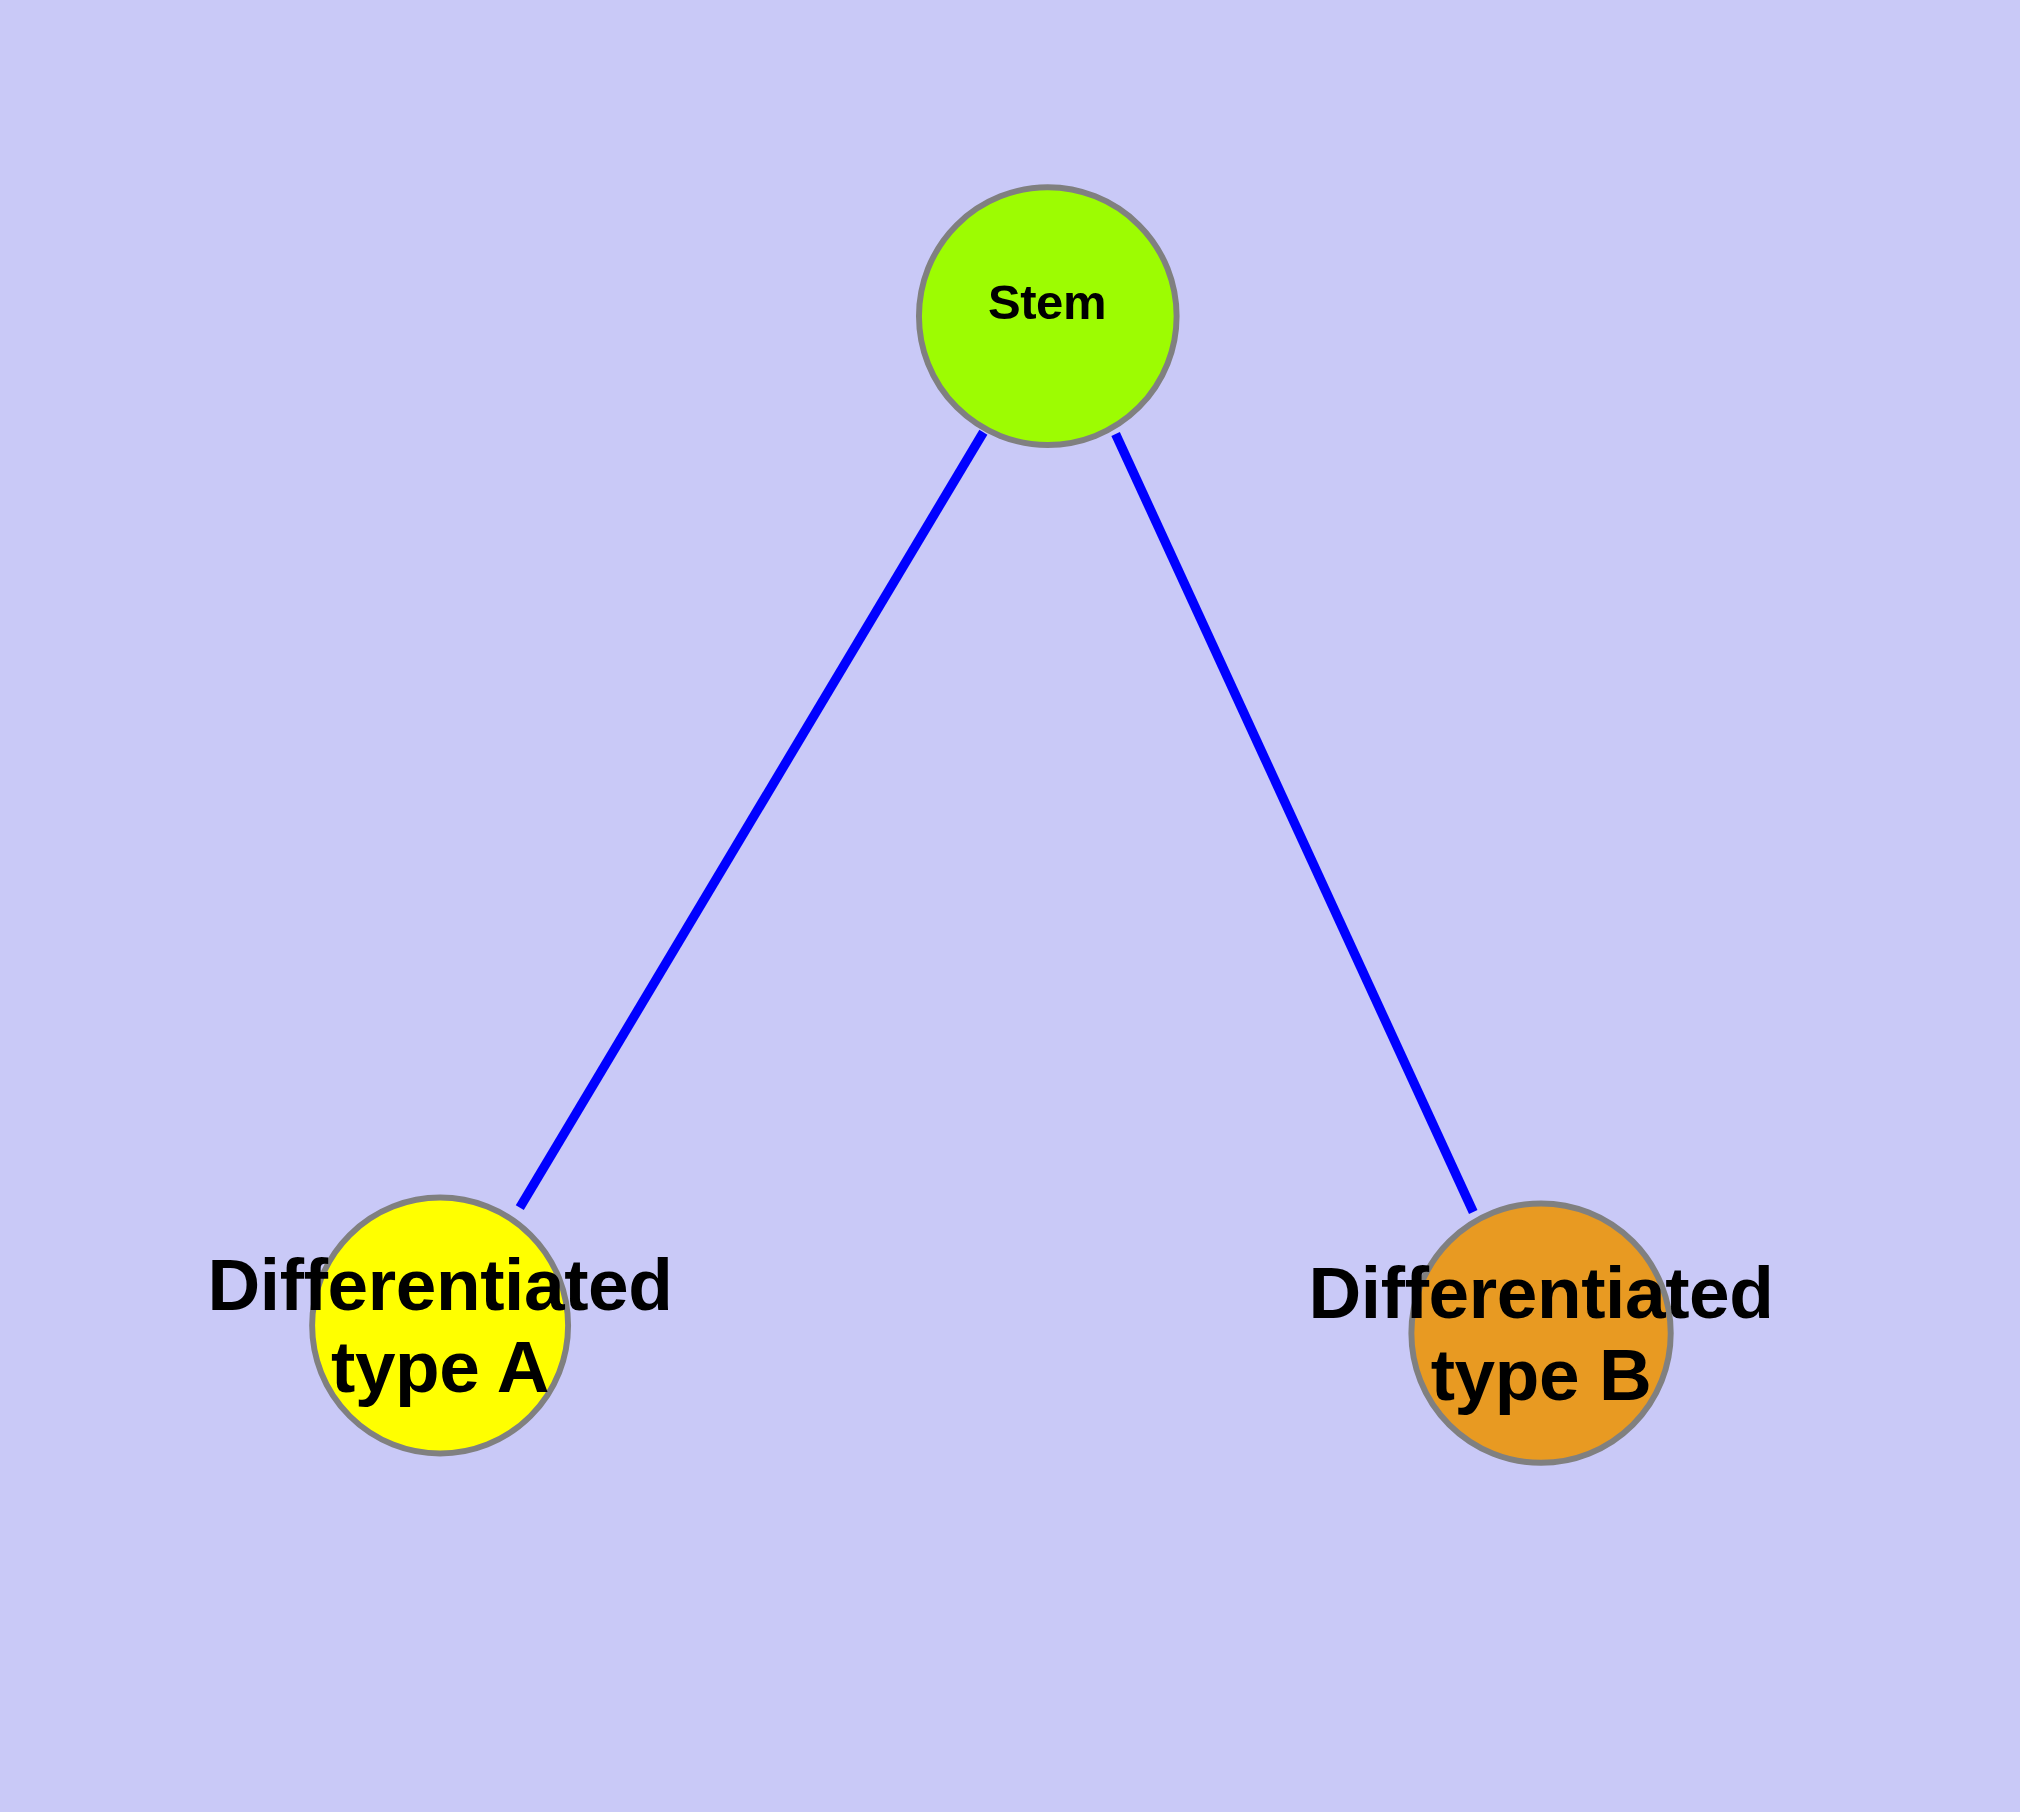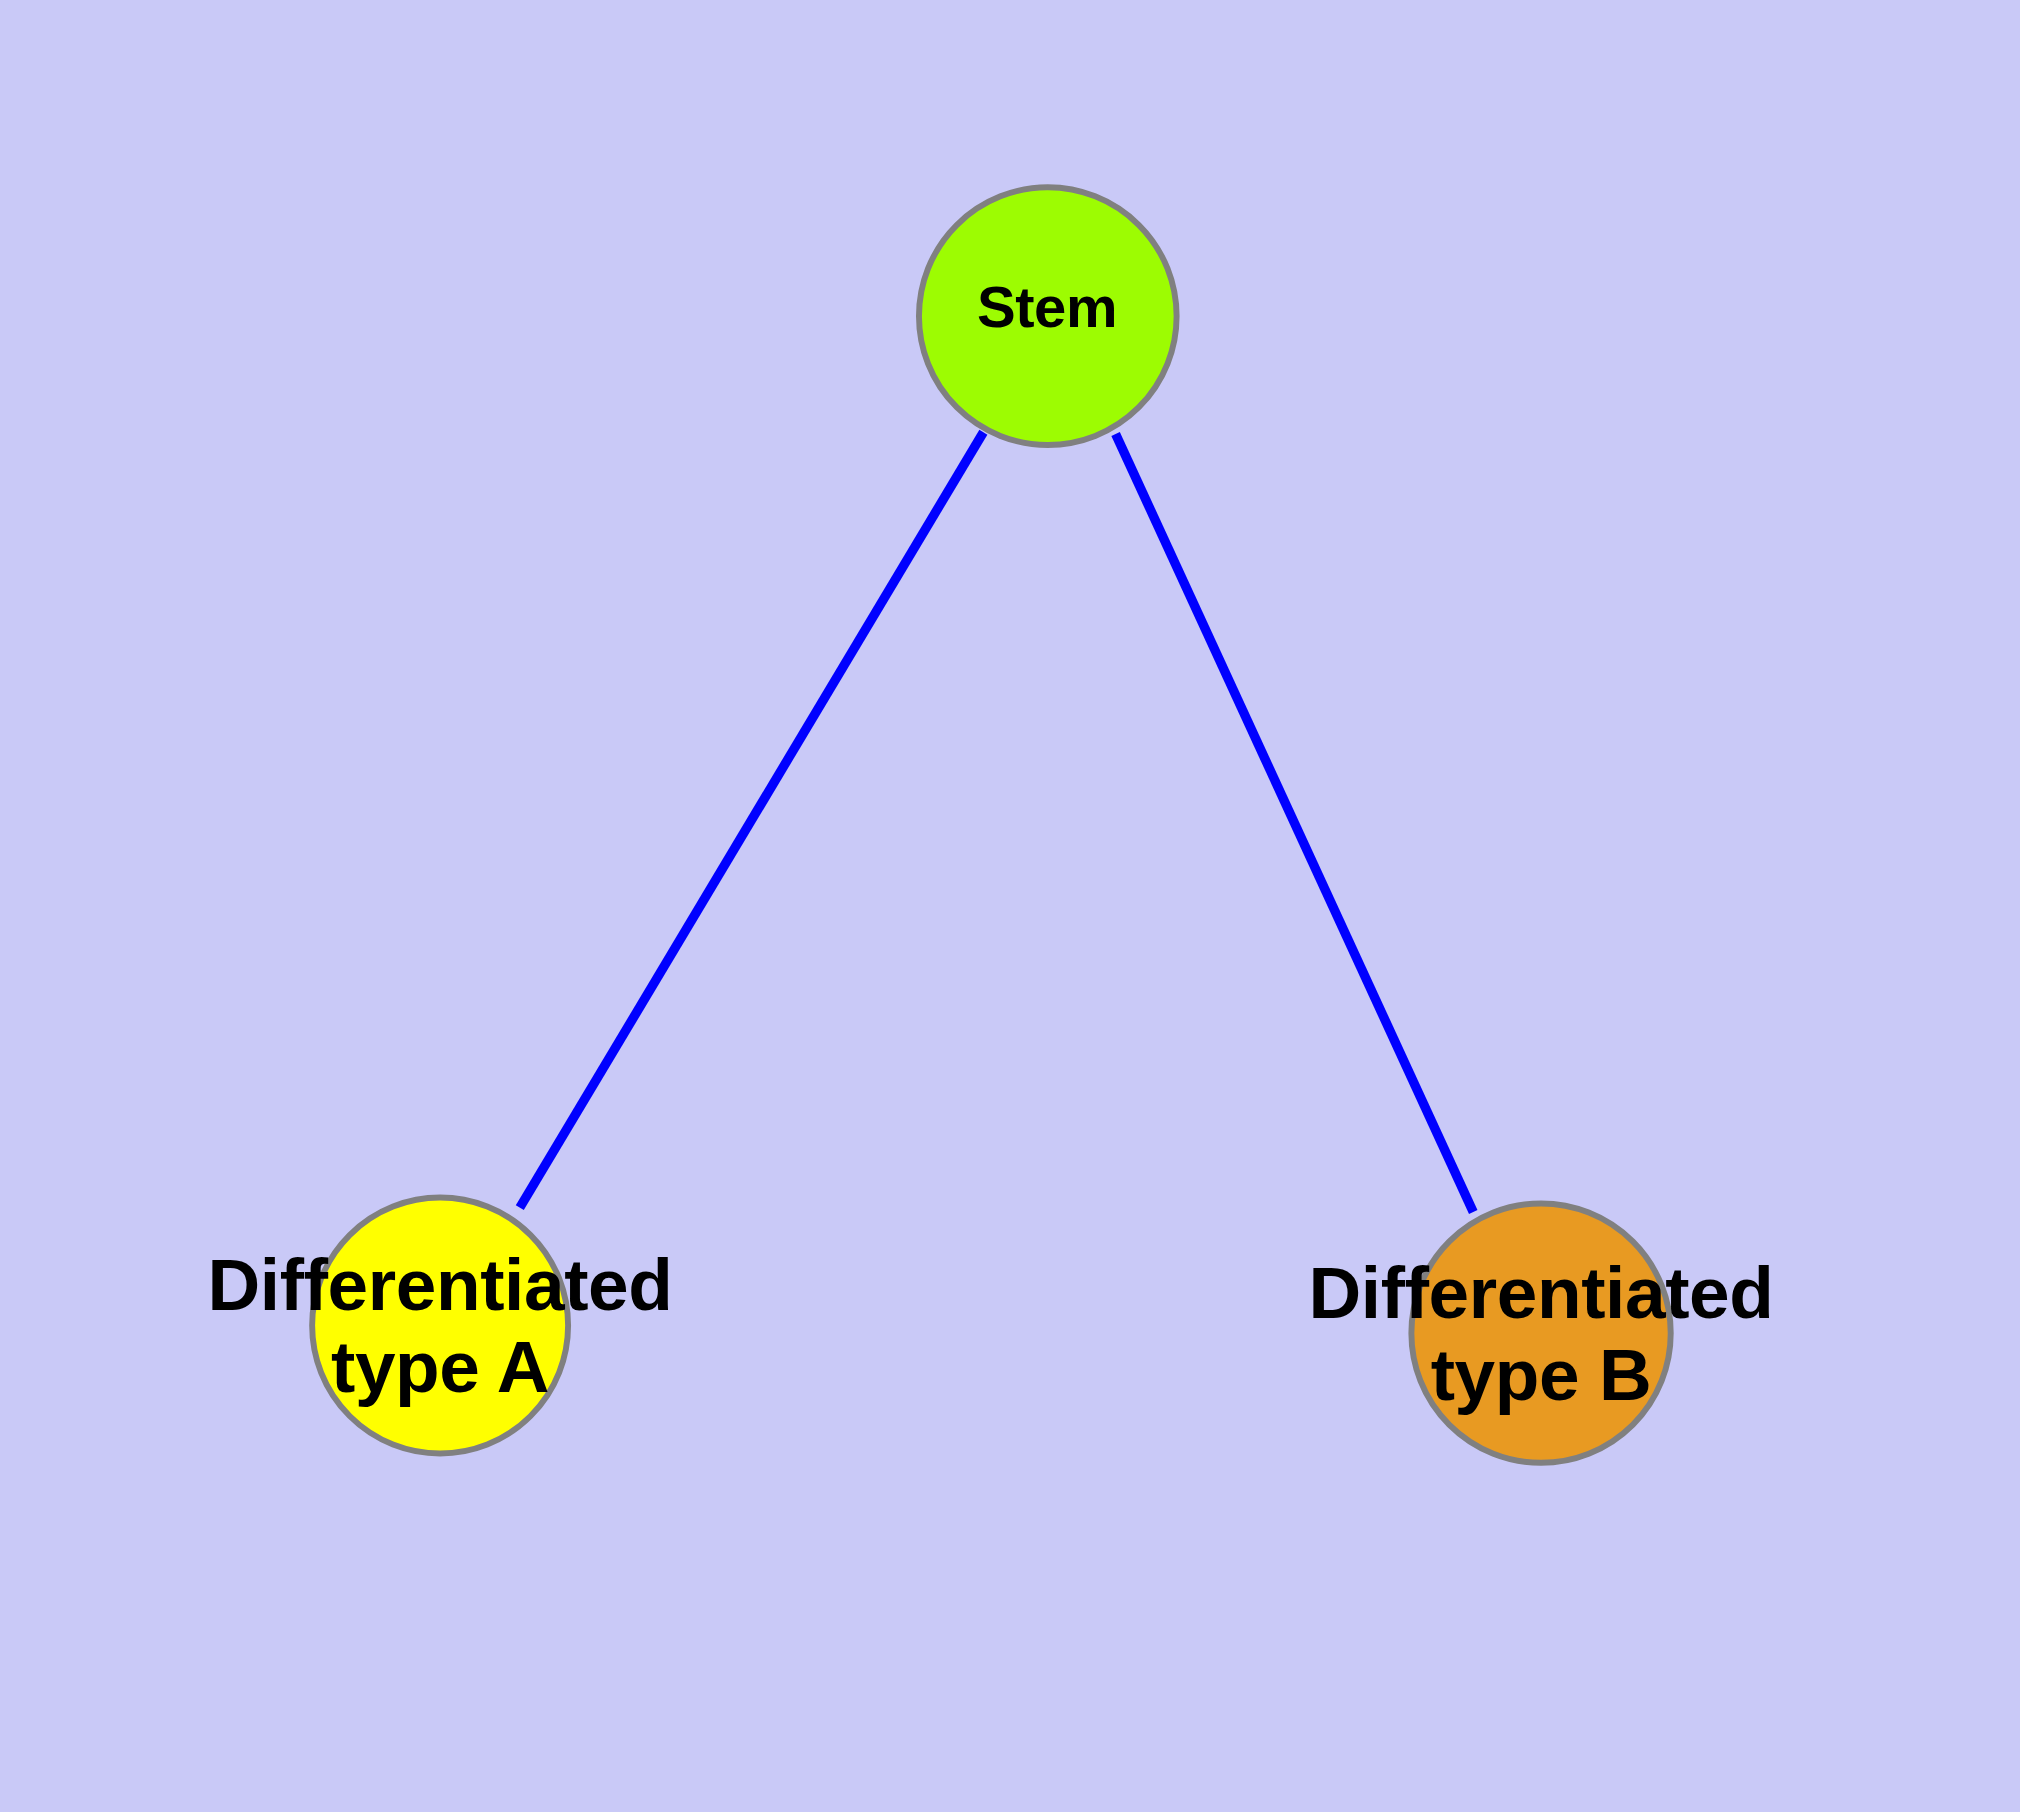--- a/index.html
+++ b/index.html
@@ -33,21 +33,21 @@
     position: absolute;
     text-align: center;
     color: #000000;
     font-weight: bold;
     line-height: 1.12;
     white-space: pre;
     pointer-events: none;
     letter-spacing: -0.4px;
   }
   .label-stem {
-    font-size: 58px;
+    font-size: 49px;
   }
   .label-diff {
     font-size: 73px;
   }
 </style>
 </head>
 <body>
 
 <div id="canvas" style="width: 2021px; height: 1812px;">
 

